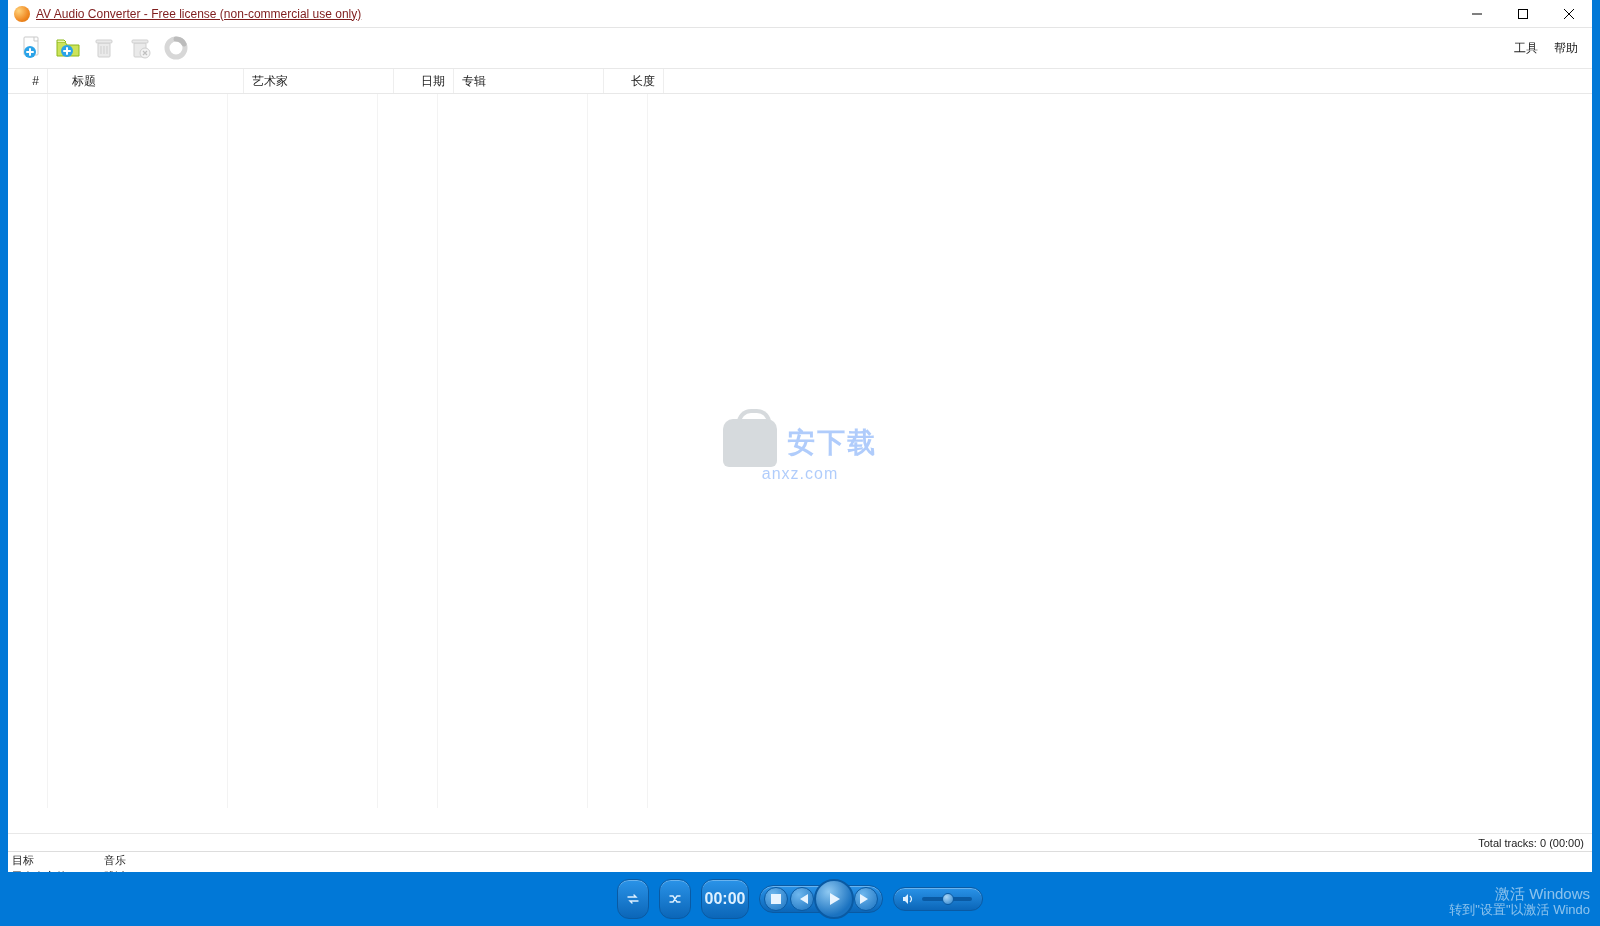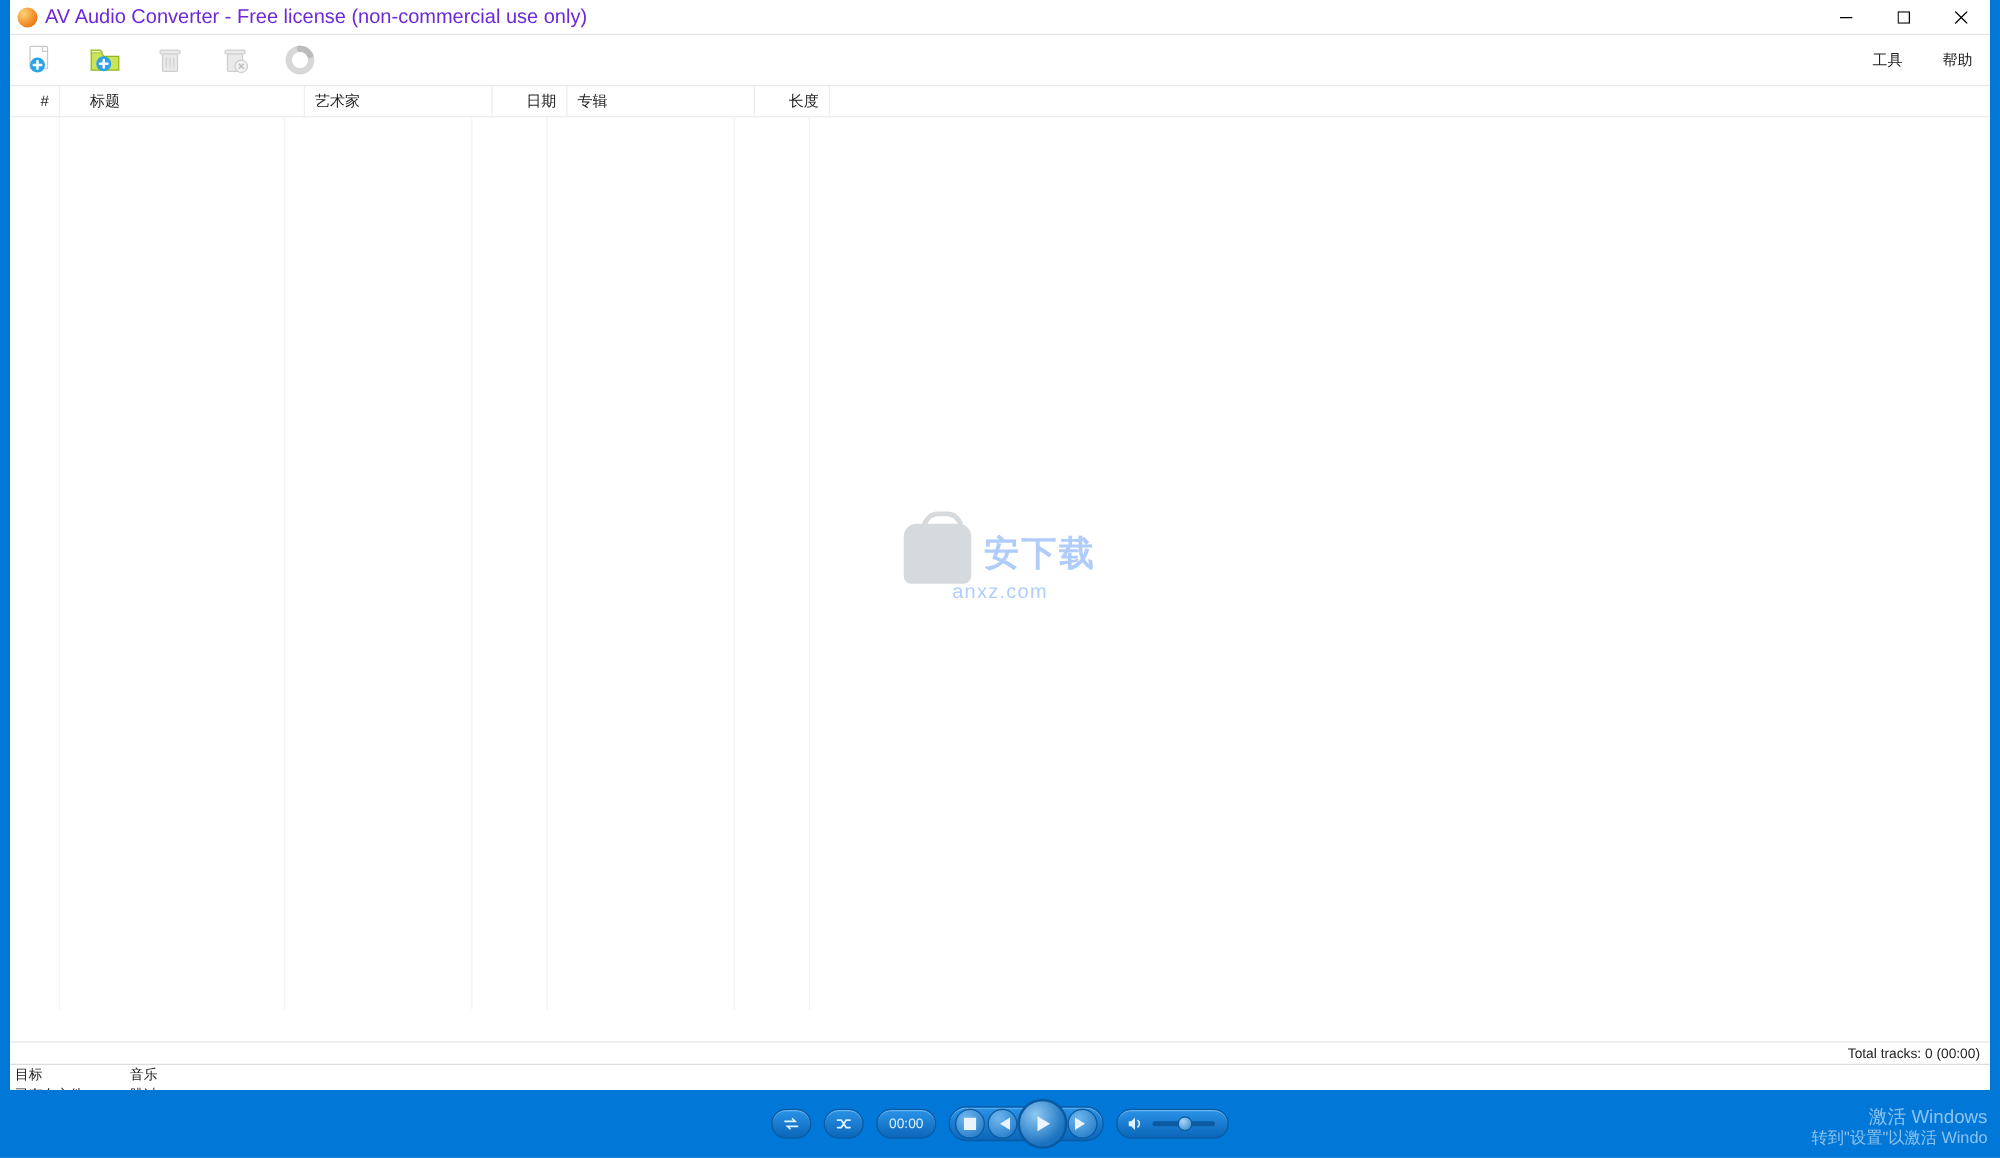--- a/index.html
+++ b/index.html
@@ -13,43 +13,44 @@
   flex-direction: column;
 }
 
 
 .titlebar {
   height: 28px;
   background: #fff;
   display: flex;
   align-items: center;
   padding-left: 6px;
-  font-size: 16px;
-  color: #6d28d9;
+  font-size: 12px;
+  color: #7f1d1d;
   border-bottom: 1px solid #e5e5e5;
+  text-decoration: underline;
 }
 .titlebar .app-icon {
   width: 16px; height: 16px; margin-right: 6px;
   border-radius: 50%;
   background: radial-gradient(circle at 30% 30%, #ffd27a, #f08a24 60%, #d46a00);
 }
 .titlebar .title-text { flex: 1; }
 .titlebar .winbtn {
   width: 46px; height: 28px;
   display: flex; align-items: center; justify-content: center;
   color: #000;
 }
 
 
 .toolbar {
   height: 40px;
   display: flex;
   align-items: center;
   padding: 2px 6px;
-  gap: 16px;
+  gap: 0;
   background: #fff;
 }
 .toolbar .tbtn {
   width: 36px; height: 36px;
   display: flex; align-items: center; justify-content: center;
   border-radius: 3px;
 }
 .toolbar .spacer { flex: 1; }
 .toolbar .menu-item {
   font-size: 12px;
@@ -180,31 +181,32 @@
   position: absolute;
   left: 0; right: 0; bottom: 0;
   height: 54px;
   background: #0178d7;
   display: flex;
   align-items: center;
   justify-content: center;
   gap: 10px;
 }
 .pill {
-  height: 24px;
+  height: 40px;
   border-radius: 12px;
   background: linear-gradient(#2a93e8, #0b66b8);
   border: 1px solid #0a5aa3;
   display: flex;
   align-items: center;
   justify-content: center;
   color: #dff1ff;
-  font-size: 11px;
+  font-size: 16px;
   padding: 0 8px;
   box-shadow: inset 0 1px 0 rgba(255,255,255,.3);
+  font-weight: bold;
 }
 .pill.icon-only { width: 32px; padding: 0; }
 .transport-pill {
   height: 28px;
   border-radius: 14px;
   background: linear-gradient(#2a93e8, #0b66b8);
   border: 1px solid #0a5aa3;
   display: flex;
   align-items: center;
   padding: 0 4px;

